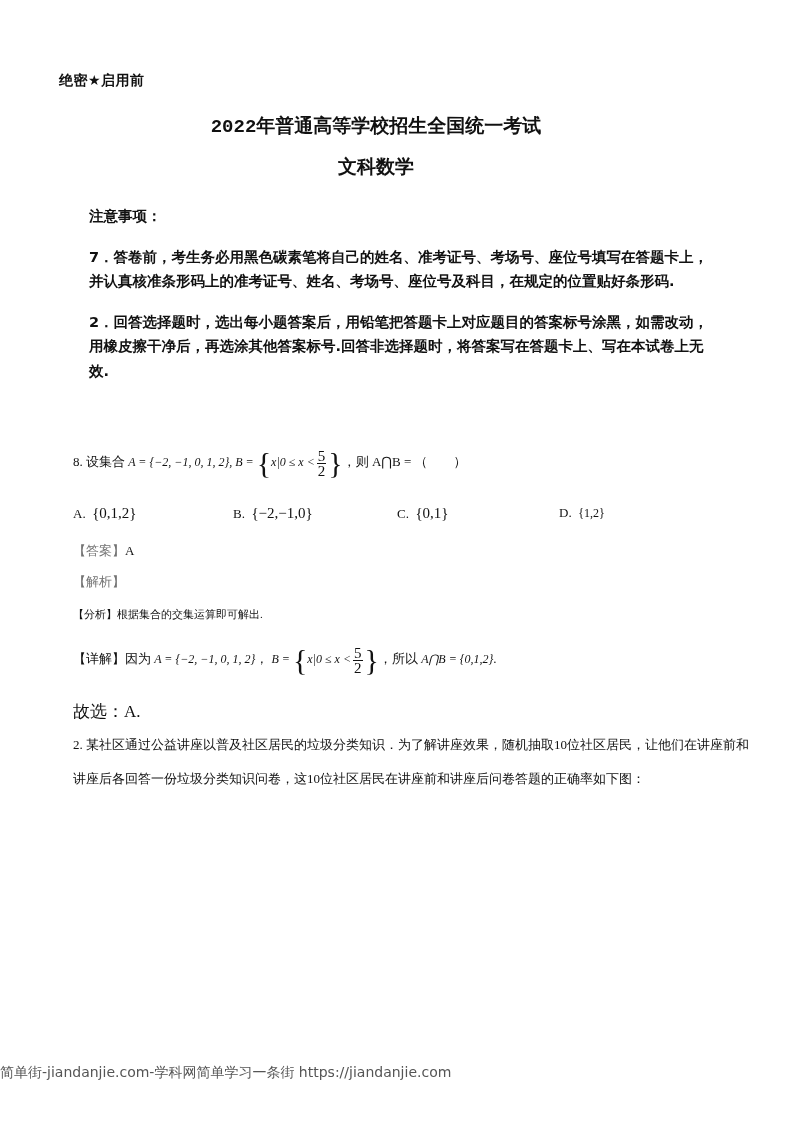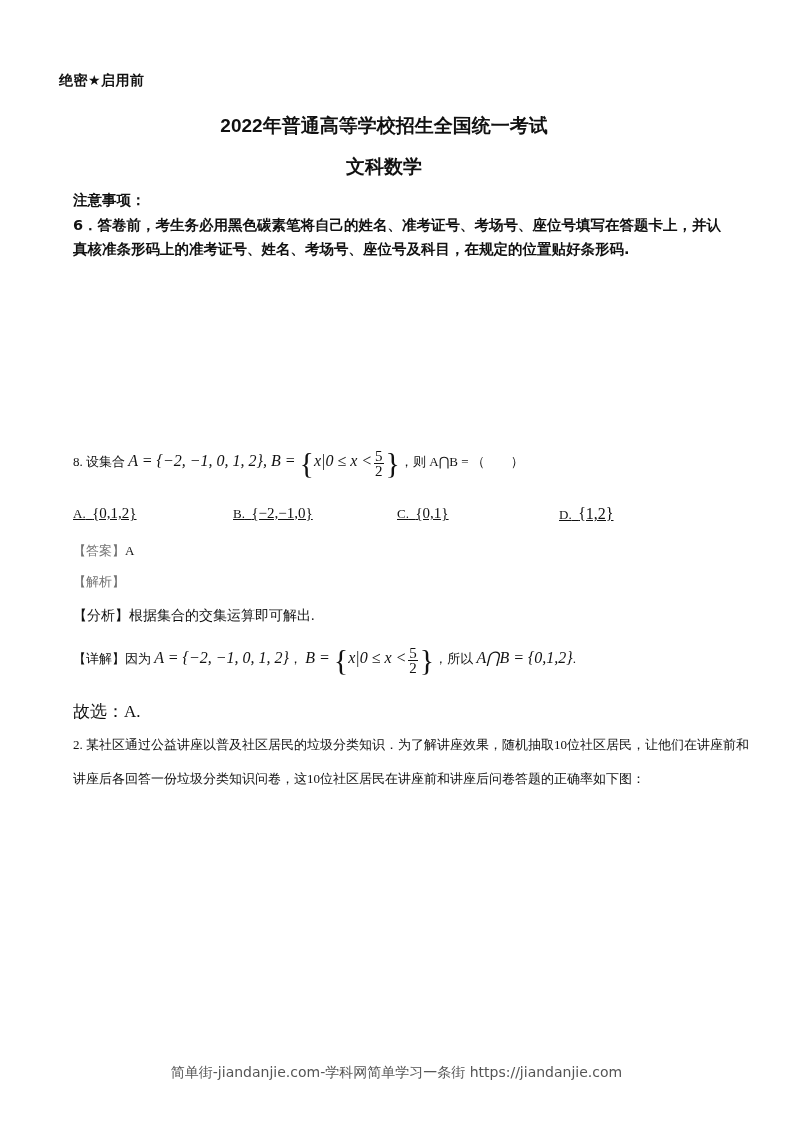--- a/index.html
+++ b/index.html
@@ -7,80 +7,81 @@
     width: 793px; height: 1122px; position: relative; overflow: hidden;
     font-family: "DejaVu Serif", "Liberation Serif", serif;
     color: #111;
   }
   .abs { position: absolute; }
   .secret {
     left: 59px; top: 72px; font-size: 14px; font-weight: bold;
     font-family: "DejaVu Sans", sans-serif; letter-spacing: 0.5px;
   }
   .title {
-    left: 12px; width: 744px; text-align: center; font-weight: bold;
-    font-family: Liberation Sans, sans-serif;
+    left: 4px; width: 744px; text-align: center; font-weight: bold;
+    font-family: Liberation Mono, monospace;
   }
   .title1 { top: 113px; font-size: 19px; }
   .title2 { top: 154px; font-size: 19px; }
   .notes {
     left: 73px; width: 660px; top: 188px;
     font-size: 14.5px; font-weight: bold; line-height: 24.5px;
     font-family: "DejaVu Sans", sans-serif;
   }
-  .notes p { margin: 0; }
+  .notes p { margin: 16px; }
   .q { font-size: 13px; font-family: "Liberation Serif", serif; }
-  .math { font-family: "Liberation Serif", serif; font-style: italic; font-size: 16px; }
+  .math { font-family: "Liberation Serif", serif; font-style: italic; font-size: 12px; }
   .num { font-family: "Liberation Serif", serif; font-size: 15px; }
   .frac {
     display: inline-block; vertical-align: middle; text-align: center;
     font-size: 13px; line-height: 14px; margin: 0 2px;
   }
   .frac span { display: block; }
   .frac .top { border-bottom: 1px solid #111; padding: 0 1px; }
   .bigbrace { font-size: 30px; font-weight: 200; vertical-align: middle; line-height: 1; font-family: "Liberation Serif", serif; }
   .q1 { left: 73px; top: 448px; }
   .opts { top: 505px; font-size: 13px; }
-  .opt { position: absolute; white-space: nowrap; text-decoration: underline; }
+  .opt { position: absolute; white-space: nowrap; }
   .blue { color: #737373; }
   .ans { left: 73px; top: 542px; font-size: 13px; }
   .ana { left: 73px; top: 573px; font-size: 13px; text-align: right; }
-  .fenxi { left: 73px; top: 607px; font-size: 14px; }
+  .fenxi { left: 73px; top: 607px; font-size: 11px; }
   .xiangjie { left: 73px; top: 645px; font-size: 13px; }
   .guxuan { left: 73px; top: 700px; font-size: 17px; }
   .q2 {
     left: 73px; width: 680px; top: 728px; font-size: 13px; line-height: 34px;
   }
   .footer {
-    left: 0; width: 793px; top: 1064px; text-align: center;
+    left: 0; width: 793px; top: 1064px; text-align: left;
     font-family: "DejaVu Sans", sans-serif; font-size: 14px; color: #555;
   }
 </style>
 </head>
 <body>
 
 <div class="abs secret">绝密★启用前</div>
 <div class="abs title title1">2022年普通高等学校招生全国统一考试</div>
 <div class="abs title title2">文科数学</div>
 
 <div class="abs notes">
   <p>注意事项：</p>
-  <p>6．答卷前，考生务必用黑色碳素笔将自己的姓名、准考证号、考场号、座位号填写在答题卡上，并认真核准条形码上的准考证号、姓名、考场号、座位号及科目，在规定的位置贴好条形码.</p>
+  <p>7．答卷前，考生务必用黑色碳素笔将自己的姓名、准考证号、考场号、座位号填写在答题卡上，并认真核准条形码上的准考证号、姓名、考场号、座位号及科目，在规定的位置贴好条形码.</p>
+  <p>2．回答选择题时，选出每小题答案后，用铅笔把答题卡上对应题目的答案标号涂黑，如需改动，用橡皮擦干净后，再选涂其他答案标号.回答非选择题时，将答案写在答题卡上、写在本试卷上无效.</p>
 </div>
 
 <div class="abs q q1">
   <span>8. 设集合</span>
   <span class="math">A = {−2, −1, 0, 1, 2}</span><span class="math">, B = </span><span class="bigbrace">{</span><span class="math">x|0 ≤ x &lt;</span><span class="frac"><span class="top num">5</span><span class="num">2</span></span><span class="bigbrace">}</span><span>，则 A⋂B = （　　）</span>
 </div>
 
 <div class="abs q opts" style="left:0; width:793px;">
   <div class="opt" style="left:73px;"><span>A.</span>&nbsp; <span class="num">{0,1,2}</span></div>
   <div class="opt" style="left:233px;"><span>B.</span>&nbsp; <span class="num">{−2,−1,0}</span></div>
   <div class="opt" style="left:397px;"><span>C.</span>&nbsp; <span class="num">{0,1}</span></div>
-  <div class="opt" style="left:559px;"><span>D.</span>&nbsp; <span class="num" style="font-size:16px;">{1,2}</span></div>
+  <div class="opt" style="left:559px;"><span>D.</span>&nbsp; <span class="num" style="font-size:12px;">{1,2}</span></div>
 </div>
 
 <div class="abs q ans">
   <span class="blue">【答案】</span><span>A</span>
 </div>
 <div class="abs q ana">
   <span class="blue">【解析】</span>
 </div>
 <div class="abs q fenxi">
   <span>【分析】</span><span>根据集合的交集运算即可解出.</span>

